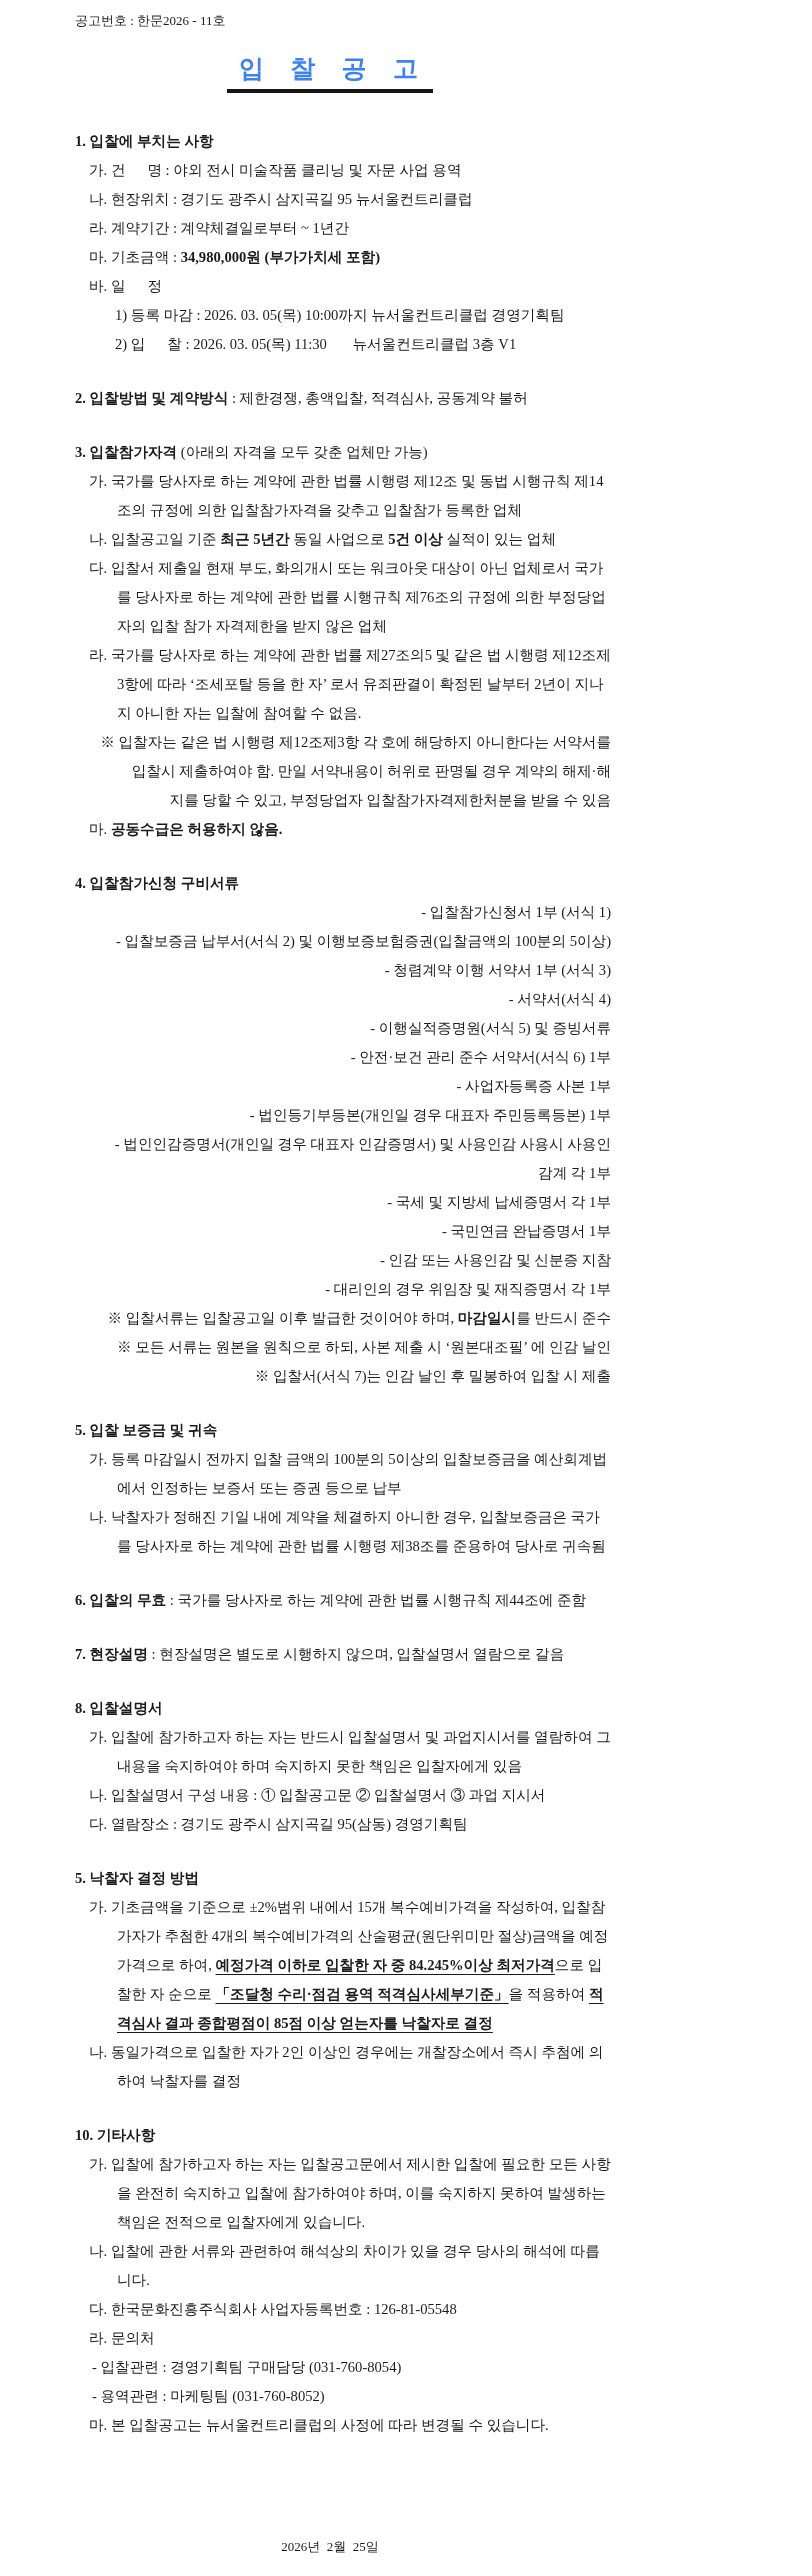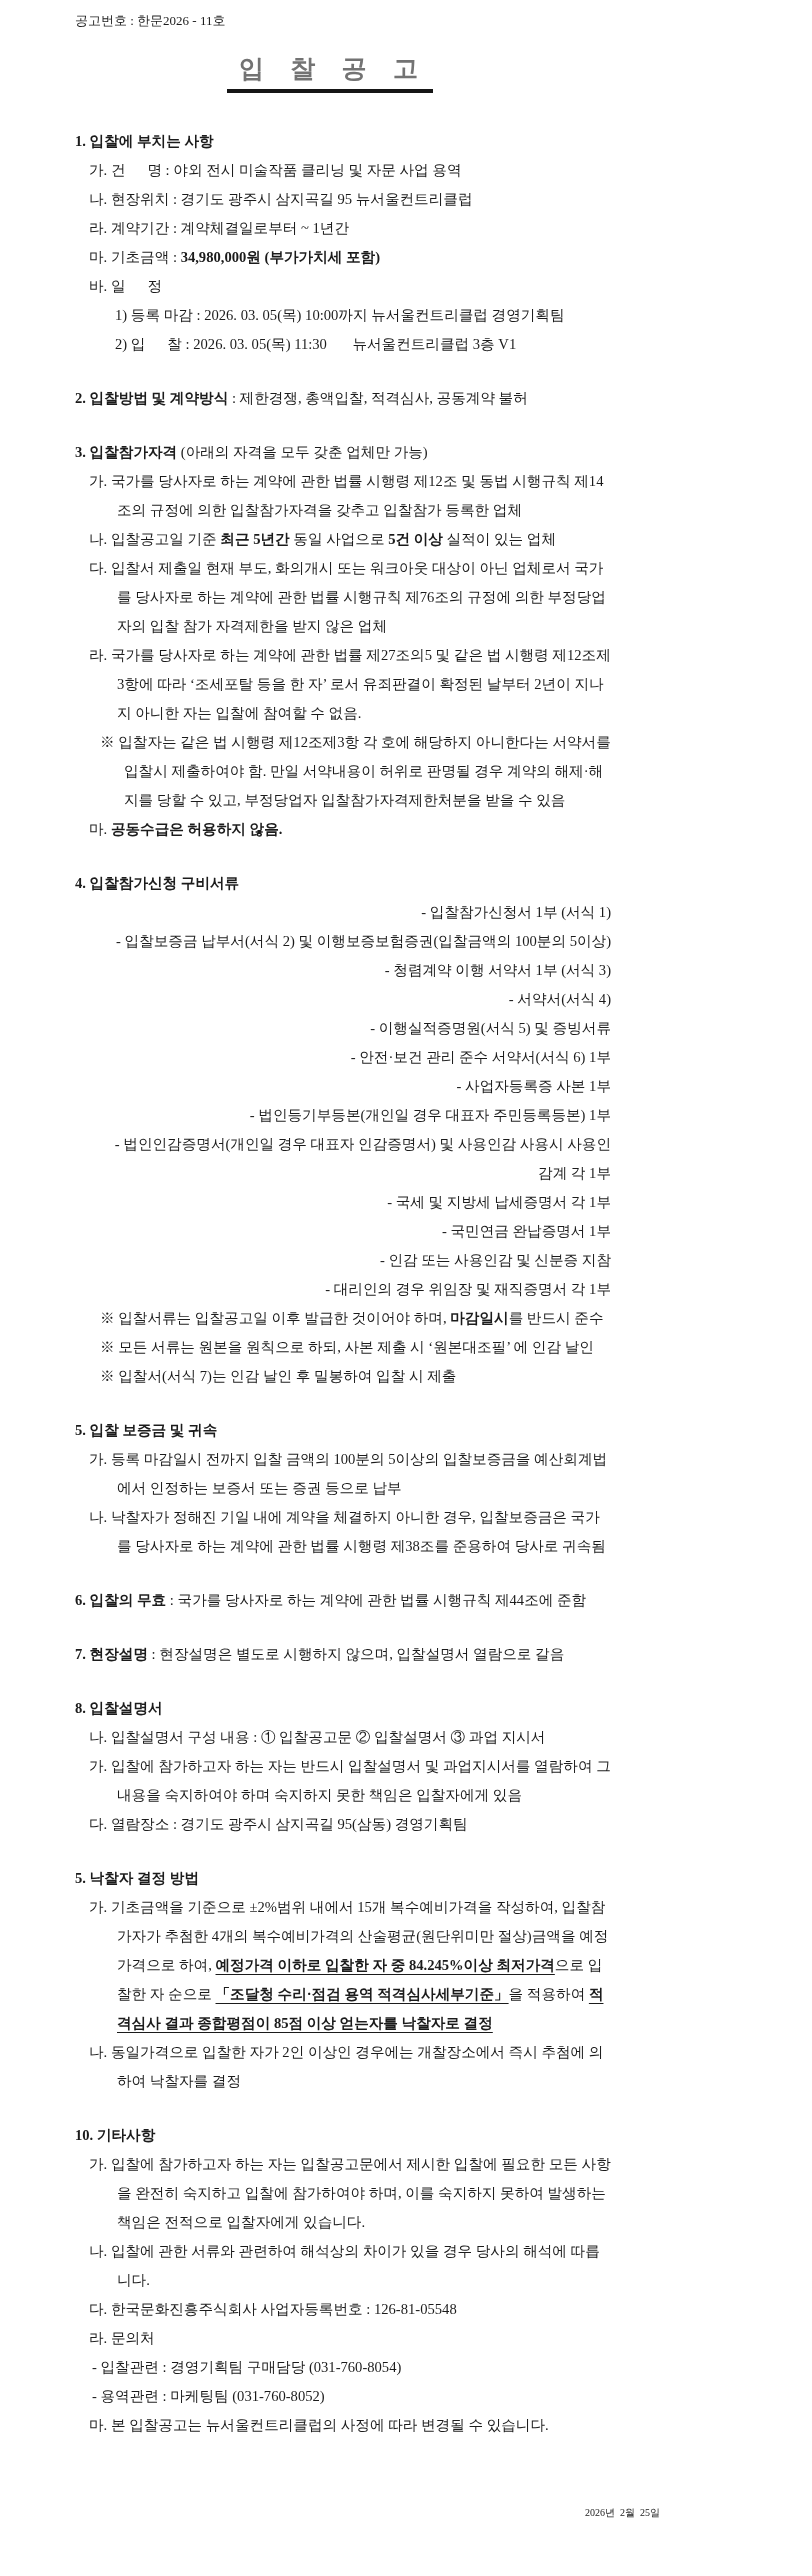--- a/index.html
+++ b/index.html
@@ -34,21 +34,21 @@
     margin-top: 21px;
     margin-bottom: 34px;
   }
   .title-text {
     display: inline-block;
     font-family: "Liberation Sans", "DejaVu Sans", sans-serif;
     font-weight: bold;
     font-size: 25px;
     letter-spacing: 9.7px;
     line-height: 32px;
-    color: #737373;
+    color: #3b82f6;
     padding: 0 4.9px 5.7px 11.4px;
     border-bottom: 4px solid #161616;
     white-space: pre-wrap;
   }
   .doc-body {
     margin-right: 49px;
   }
   .para {
     white-space: pre-wrap;
     margin: 0;
@@ -79,31 +79,32 @@
   }
   
   .dash2 {
     margin-left: 109px;
     text-indent: -17px;
   }
   
   .star {
     margin-left: 124px;
     text-indent: -24px;
+    text-align: right;
   }
   .b { font-weight: bold; }
   .u {
     text-decoration: underline;
     text-decoration-thickness: 1.2px;
     text-underline-offset: 4px;
   }
   .date-line {
-    text-align: right;
-    margin-top: 58px;
-    font-size: 10px;
+    text-align: center;
+    margin-top: 92px;
+    font-size: 13px;
     white-space: pre-wrap;
   }
   .org-line {
     text-align: center;
     margin-top: 78px;
     font-weight: bold;
     font-size: 27px;
     letter-spacing: 0.8px;
     white-space: pre-wrap;
   }
@@ -152,22 +153,22 @@
       <div class="para dash"><span>- 대리인의 경우 위임장 및 재직증명서 각 1부</span></div>
       <div class="para star"><span>※ 입찰서류는 입찰공고일 이후 발급한 것이어야 하며, </span><span class="b">마감일시</span><span>를 반드시 준수</span></div>
       <div class="para star"><span>※ 모든 서류는 원본을 원칙으로 하되, 사본 제출 시 ‘원본대조필’ 에 인감 날인</span></div>
       <div class="para star"><span>※ 입찰서(서식 7)는 인감 날인 후 밀봉하여 입찰 시 제출</span></div>
       <div class="para sec"><span class="b">5. 입찰 보증금 및 귀속</span></div>
       <div class="para ga"><span>가. 등록 마감일시 전까지 입찰 금액의 100분의 5이상의 입찰보증금을 예산회계법에서 인정하는 보증서 또는 증권 등으로 납부</span></div>
       <div class="para ga"><span>나. 낙찰자가 정해진 기일 내에 계약을 체결하지 아니한 경우, 입찰보증금은 국가를 당사자로 하는 계약에 관한 법률 시행령 제38조를 준용하여 당사로 귀속됨</span></div>
       <div class="para sec"><span class="b">6. 입찰의 무효</span><span class="n"> : 국가를 당사자로 하는 계약에 관한 법률 시행규칙 제44조에 준함</span></div>
       <div class="para sec"><span class="b">7. 현장설명</span><span class="n"> : 현장설명은 별도로 시행하지 않으며, 입찰설명서 열람으로 갈음</span></div>
       <div class="para sec"><span class="b">8. 입찰설명서</span></div>
+      <div class="para ga"><span>가. 입찰에 참가하고자 하는 자는 반드시 입찰설명서 및 과업지시서를 열람하여 그 내용을 숙지하여야 하며 숙지하지 못한 책임은 입찰자에게 있음</span></div>
       <div class="para ga"><span>나. 입찰설명서 구성 내용 : ① 입찰공고문 ② 입찰설명서 ③ 과업 지시서</span></div>
-      <div class="para ga"><span>가. 입찰에 참가하고자 하는 자는 반드시 입찰설명서 및 과업지시서를 열람하여 그 내용을 숙지하여야 하며 숙지하지 못한 책임은 입찰자에게 있음</span></div>
       <div class="para ga"><span>다. 열람장소 : 경기도 광주시 삼지곡길 95(삼동) 경영기획팀</span></div>
       <div class="para sec"><span class="b">5. 낙찰자 결정 방법</span></div>
       <div class="para ga"><span>가. 기초금액을 기준으로 ±2%범위 내에서 15개 복수예비가격을 작성하여, 입찰참가자가 추첨한 4개의 복수예비가격의 산술평균(원단위미만 절상)금액을 예정가격으로 하여, </span><span class="b u">예정가격 이하로 입찰한 자 중 84.245%이상 최저가격</span><span>으로 입찰한 자 순으로 </span><span class="b u">「조달청 수리·점검 용역 적격심사세부기준」</span><span>을 적용하여 </span><span class="b u">적격심사 결과 종합평점이 85점 이상 얻는자를 낙찰자로 결정</span></div>
       <div class="para ga"><span>나. 동일가격으로 입찰한 자가 2인 이상인 경우에는 개찰장소에서 즉시 추첨에 의하여 낙찰자를 결정</span></div>
       <div class="para sec"><span class="b">10. 기타사항</span></div>
       <div class="para ga"><span>가. 입찰에 참가하고자 하는 자는 입찰공고문에서 제시한 입찰에 필요한 모든 사항을 완전히 숙지하고 입찰에 참가하여야 하며, 이를 숙지하지 못하여 발생하는 책임은 전적으로 입찰자에게 있습니다.</span></div>
       <div class="para ga"><span>나. 입찰에 관한 서류와 관련하여 해석상의 차이가 있을 경우 당사의 해석에 따릅니다.</span></div>
       <div class="para ga"><span>다. 한국문화진흥주식회사 사업자등록번호 : 126-81-05548</span></div>
       <div class="para ga"><span>라. 문의처</span></div>
       <div class="para dash2"><span>- 입찰관련 : 경영기획팀 구매담당 (031-760-8054)</span></div>

